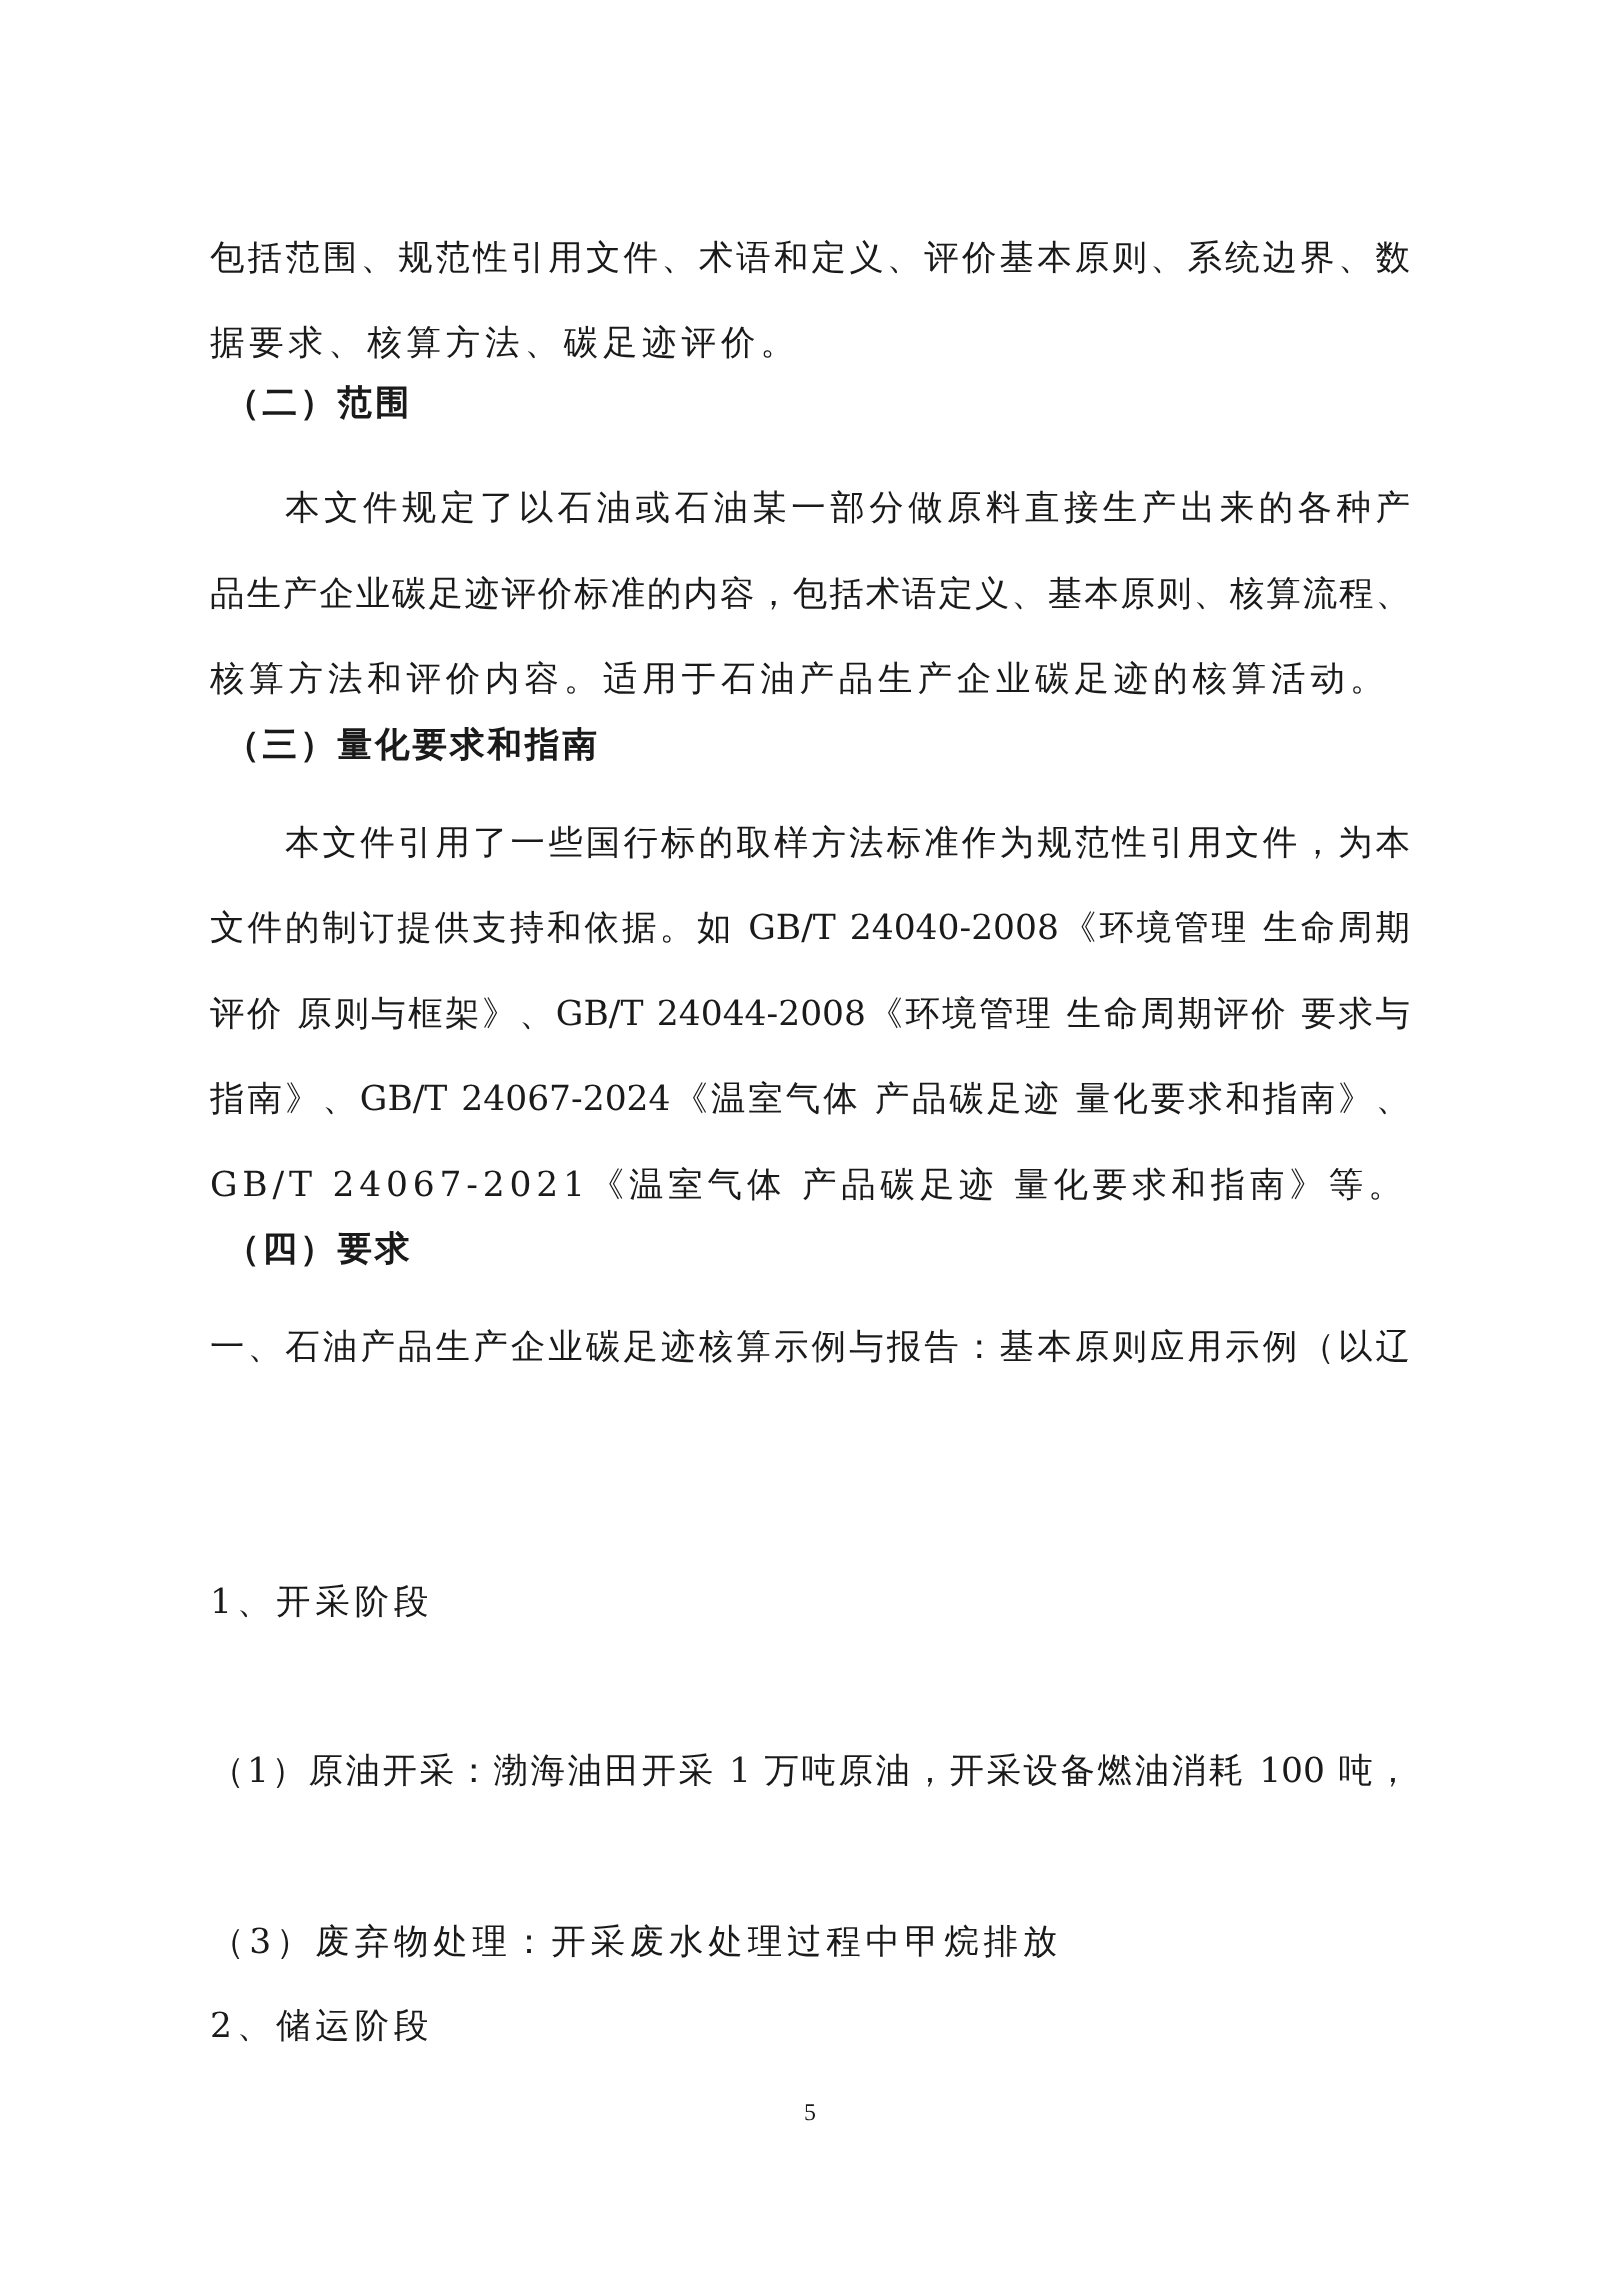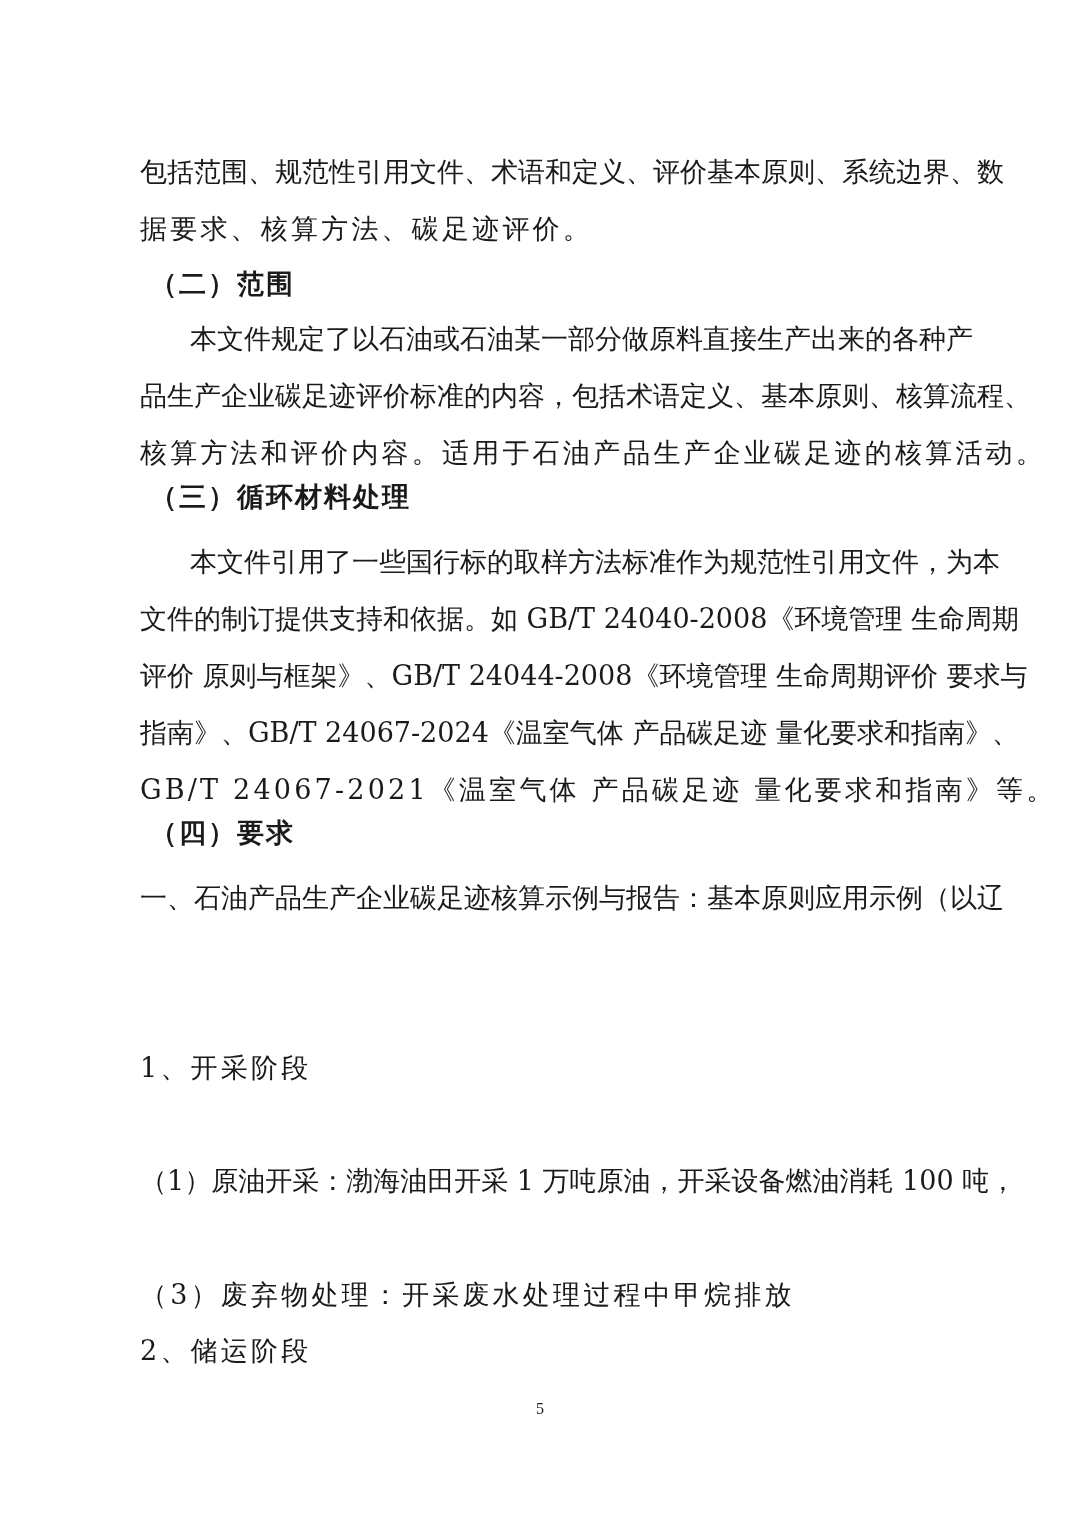--- a/index.html
+++ b/index.html
@@ -1,37 +1,37 @@
 <!DOCTYPE html>
 <html><head>
 <meta charset="utf-8">
 <style>
   html, body { margin: 0; padding: 0; background: #ffffff; }
   body { width: 1080px; height: 1527px; position: relative; overflow: hidden;
          font-family: "DejaVu Serif", "Liberation Serif", serif; color: #1a1a1a; }
   .page { position: absolute; left: 0; top: 0; width: 1080px; height: 1527px; }
-  .line { position: absolute; left: 140px; width: 800px; font-size: 27px; line-height: 34px;
+  .line { position: absolute; left: 140px; width: 800px; font-size: 23px; line-height: 34px;
           white-space: nowrap; letter-spacing: 3.2px; }
   .justify { text-align: justify; text-align-last: justify; letter-spacing: 0; }
   .indent { left: 190px; width: 750px; }
   .heading { left: 150px; font-weight: bold; letter-spacing: 2px; }
   .pagenum { position: absolute; top: 1400px; left: 0; width: 1080px; text-align: center;
              font-size: 16px; font-family: "Liberation Serif", serif; }
 </style>
 </head>
 <body>
 
 <div class="page">
   <div class="line justify" style="top:155px">包括范围、规范性引用文件、术语和定义、评价基本原则、系统边界、数</div>
   <div class="line" style="top:212px">据要求、核算方法、碳足迹评价。</div>
-  <div class="line heading" style="top:267px">（二）范围</div>
+  <div class="line heading" style="top:252px">（二）范围</div>
   <div class="line indent justify" style="top:322px">本文件规定了以石油或石油某一部分做原料直接生产出来的各种产</div>
   <div class="line justify" style="top:379px">品生产企业碳足迹评价标准的内容，包括术语定义、基本原则、核算流程、</div>
   <div class="line" style="top:436px">核算方法和评价内容。适用于石油产品生产企业碳足迹的核算活动。</div>
-  <div class="line heading" style="top:480px">（三）循环材料处理</div>
+  <div class="line heading" style="top:480px">（三）量化要求和指南</div>
   <div class="line indent justify" style="top:545px">本文件引用了一些国行标的取样方法标准作为规范性引用文件，为本</div>
   <div class="line justify" style="top:602px">文件的制订提供支持和依据。如 GB/T 24040-2008《环境管理 生命周期</div>
   <div class="line justify" style="top:659px">评价 原则与框架》、GB/T 24044-2008《环境管理 生命周期评价 要求与</div>
   <div class="line justify" style="top:716px">指南》、GB/T 24067-2024《温室气体 产品碳足迹 量化要求和指南》、</div>
   <div class="line" style="top:773px">GB/T 24067-2021《温室气体 产品碳足迹 量化要求和指南》等。</div>
   <div class="line heading" style="top:816px">（四）要求</div>
   <div class="line justify" style="top:881px">一、石油产品生产企业碳足迹核算示例与报告：基本原则应用示例（以辽</div>
   <div class="line" style="top:1051px">1、开采阶段</div>
   <div class="line justify" style="top:1164px">（1）原油开采：渤海油田开采 1 万吨原油，开采设备燃油消耗 100 吨，</div>
   <div class="line" style="top:1278px">（3）废弃物处理：开采废水处理过程中甲烷排放</div>

